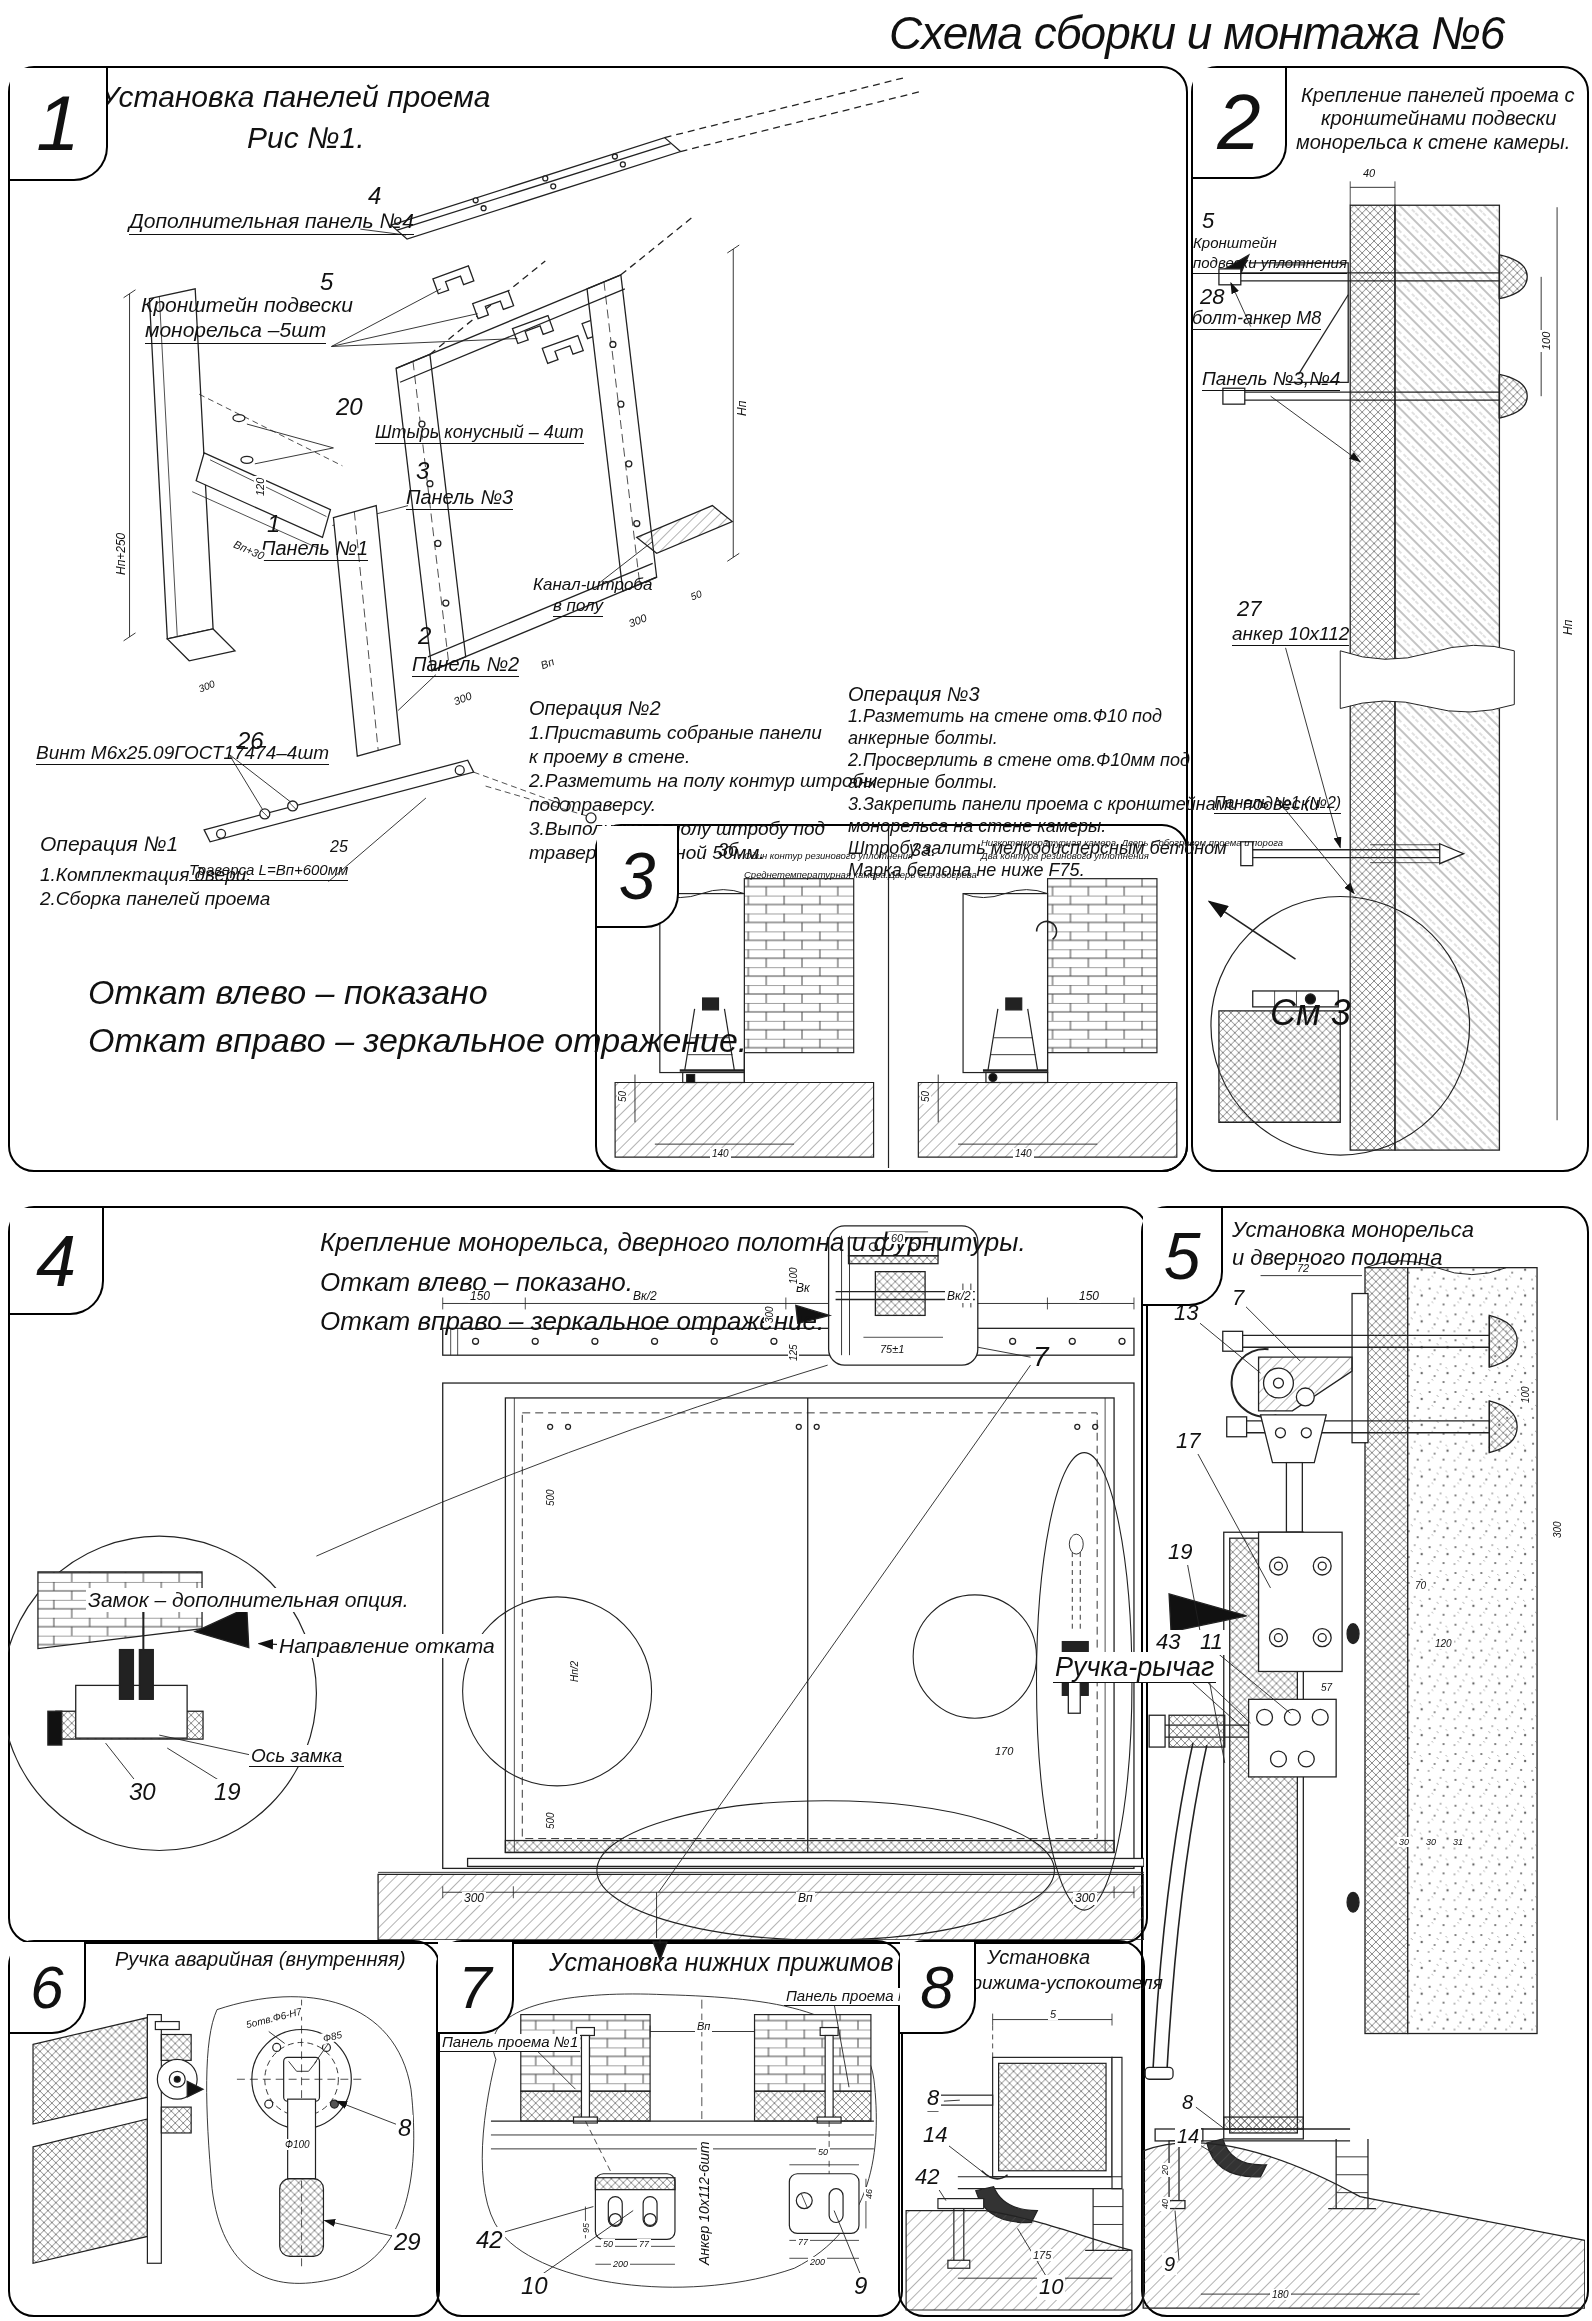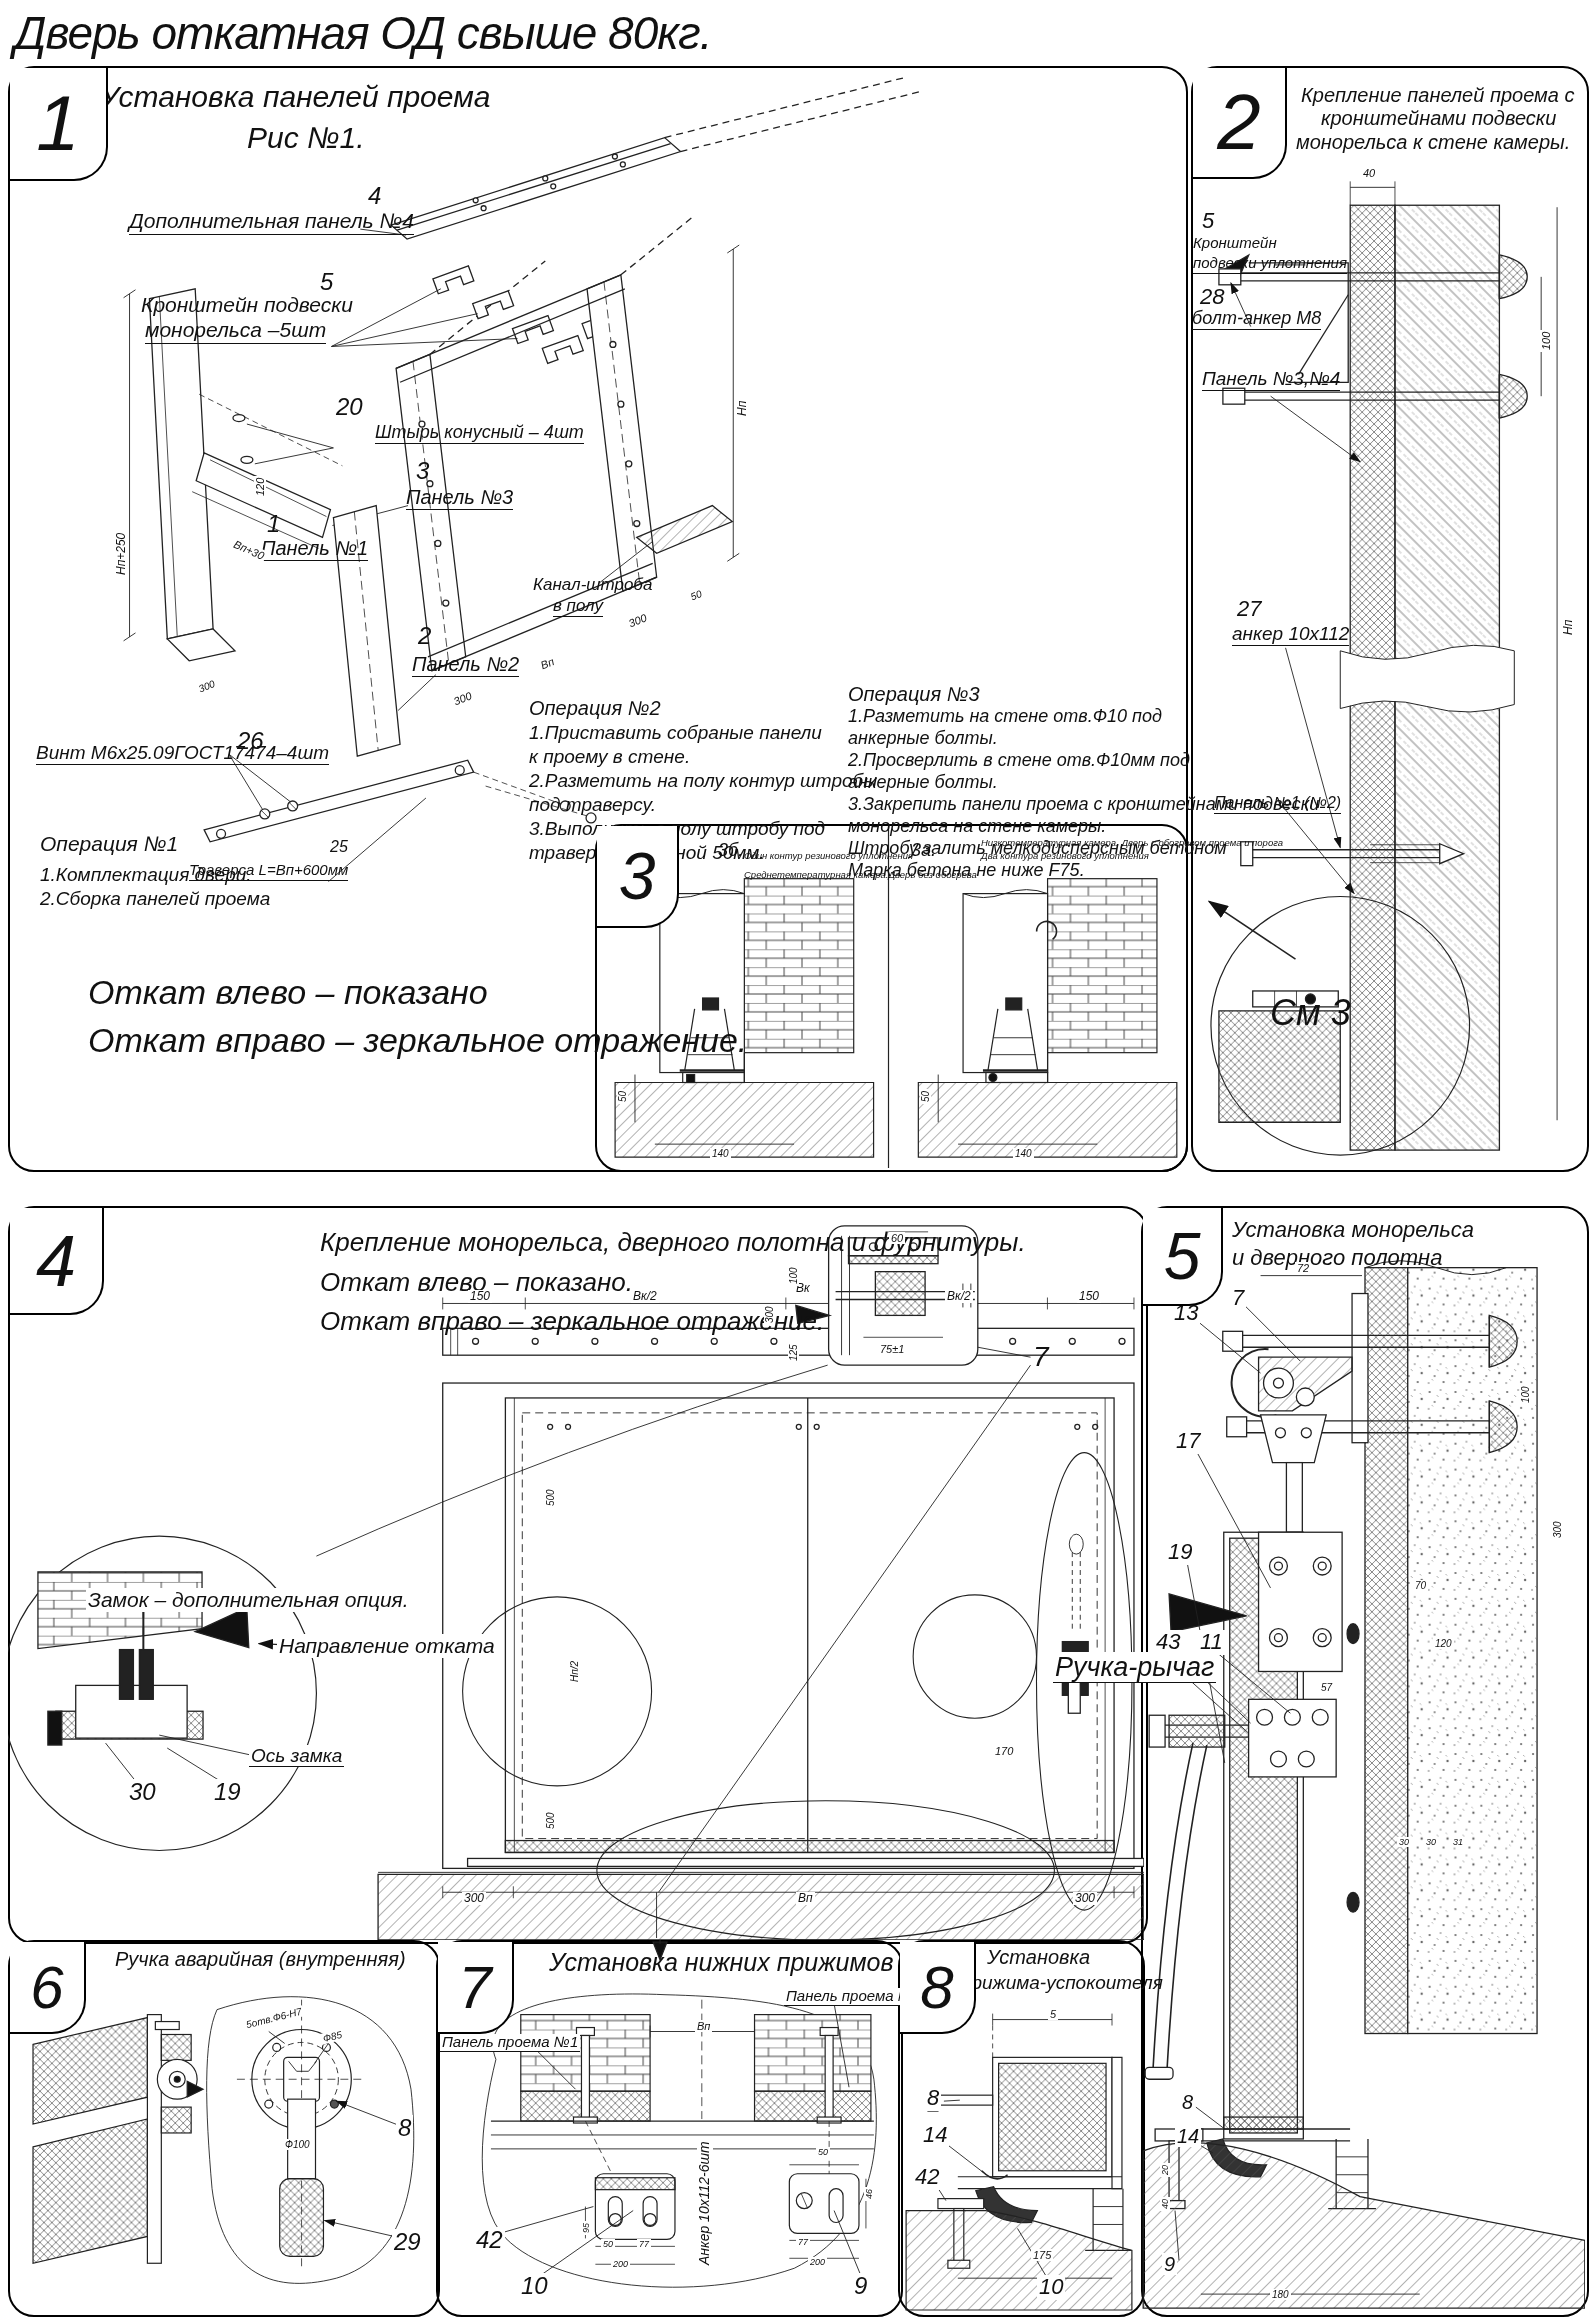--- a/index.html
+++ b/index.html
@@ -50,21 +50,21 @@
         <circle cx="18" cy="21" r="1.1" fill="#666"></circle>
           <circle cx="3" cy="22" r="0.8" fill="#666"></circle>
         <path d="M11 8l2 2M20 6l1.5 1.5M6 18l1.5 1.5" stroke="#888" stroke-width="0.7"></path>
       </pattern>
       <marker id="ah" markerWidth="13" markerHeight="9" refX="12" refY="4.5" orient="auto">
         <path d="M0 0L13 4.5L0 9z" fill="#111"></path>
       </marker>
     </defs>
   </svg>
 
-  <div class="t ttl" style="left:14px;top:8px;font-size:46px;">Дверь откатная ОД свыше 80кг.</div>
+  <div class="t ttl" style="left:889px;top:8px;font-size:46px;">Схема сборки и монтажа №6</div>
 
   <div class="panel" style="left:8px;top:66px;width:1176px;height:1102px;"></div>
   <div class="panel" style="left:1191px;top:66px;width:394px;height:1102px;"></div>
   <div class="panel" style="left:595px;top:824px;width:589px;height:344px;"></div>
   <div class="panel" style="left:8px;top:1206px;width:1136px;height:734px;"></div>
   <div class="panel" style="left:1141px;top:1206px;width:444px;height:1107px;"></div>
   <div class="panel" style="left:8px;top:1940px;width:428px;height:373px;"></div>
   <div class="panel" style="left:436px;top:1940px;width:463px;height:373px;"></div>
   <div class="panel" style="left:898px;top:1940px;width:243px;height:373px;"></div>
 

